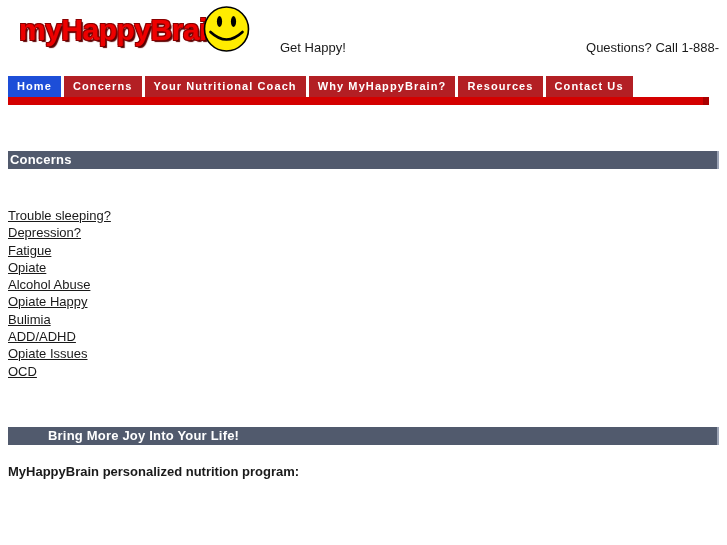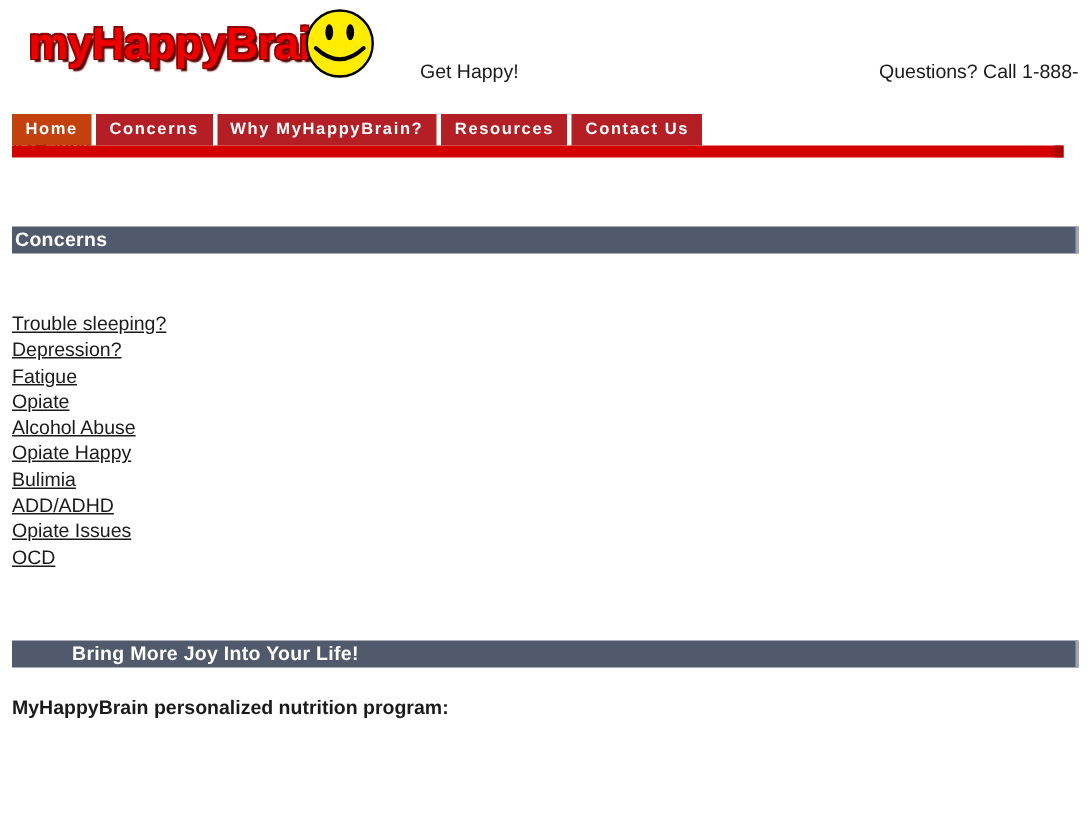--- a/index.html
+++ b/index.html
@@ -78,21 +78,21 @@
     background: #b31f24;
     color: #ffffff;
     font-size: 11px;
     font-weight: bold;
     letter-spacing: 1.1px;
     text-decoration: none;
     white-space: nowrap;
     cursor: pointer;
   }
   .nav-tabs .tab.active {
-    background: #c2410c;
+    background: #1d4ed8;
   }
   .nav-strip {
     position: absolute;
     left: 8px;
     top: 97px;
     width: 701px;
     height: 8px;
     background: #d40000;
     border-right: 6px solid #aa0000;
   }
@@ -153,20 +153,21 @@
     </svg>
   </span>
 
   <span class="tagline">Get Happy!</span>
   <span class="phone-line1">Questions? Call 1-888-</span>
   <span class="phone-line2">43Happy</span>
 
   <nav class="nav-tabs">
       <a class="tab active">Home</a>
       <a class="tab">Concerns</a>
+      <a class="tab">Your Nutritional Coach</a>
       <a class="tab">Why MyHappyBrain?</a>
       <a class="tab">Resources</a>
       <a class="tab">Contact Us</a>
     </nav>
   <div class="nav-strip"></div>
 
   <div class="section-bar" id="concerns-bar">Concerns</div>
 
   <div class="link-list">
       <a>Trouble sleeping?</a>

